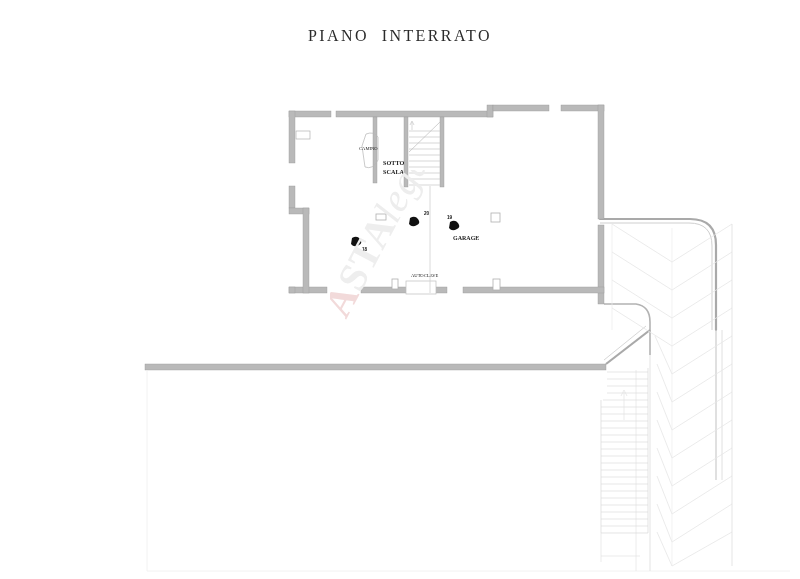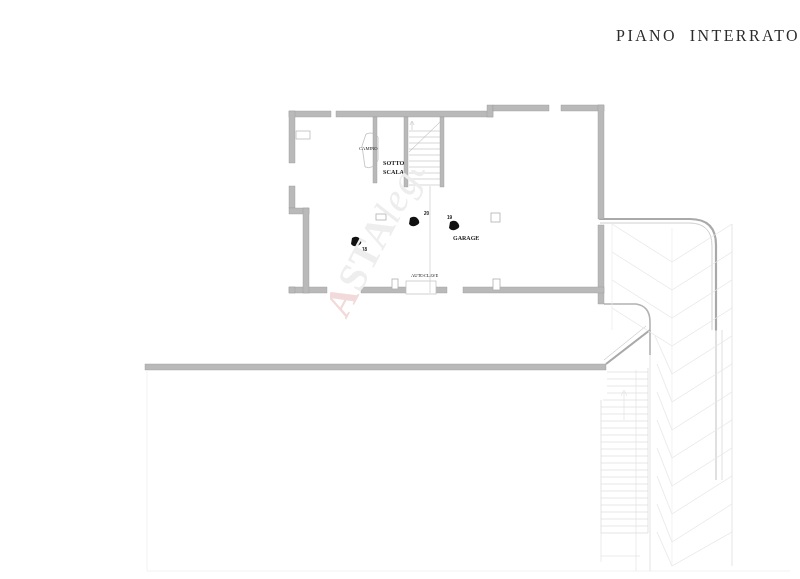--- a/index.html
+++ b/index.html
@@ -20,21 +20,21 @@
     left: 0; top: 0;
     width: 800px;
     height: 579px;
   }
 
   #plan-title {
     position: absolute;
     left: 0;
     top: 27px;
     width: 800px;
-    text-align: right;
+    text-align: center;
     font-family: "Liberation Serif", serif;
     font-size: 16px;
     letter-spacing: 2.4px;
     color: #2b2b2b;
     white-space: pre;
   }
 
   svg.plan-svg {
     position: absolute;
     left: 0; top: 0;

